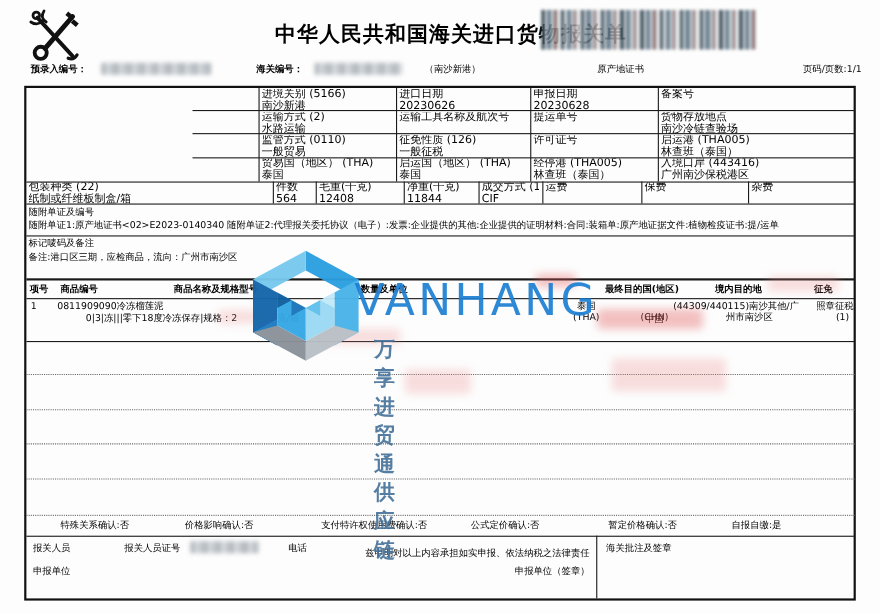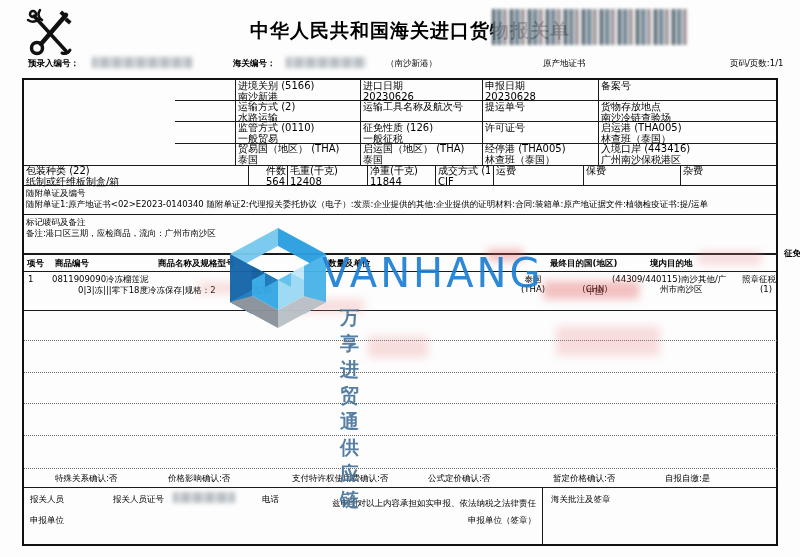--- a/index.html
+++ b/index.html
@@ -155,21 +155,21 @@
   </div>
   <div class="fcell" style="left:601px;top:144px;width:175px;">
     <div class="flabel">入境口岸  (443416)</div>
     <div class="fvalue">广州南沙保税港区</div>
   </div>
 
   <div class="fcell" style="left:26px;top:166px;width:220px;">
     <div class="flabel">包装种类  (22)</div>
     <div class="fvalue">纸制或纤维板制盒/箱</div>
   </div>
-  <div class="fcell" style="left:266px;top:166px;width:34px;">
+  <div class="fcell" style="left:251px;top:166px;width:34px;">
     <div class="flabel">件数</div>
     <div class="fvalue">564</div>
   </div>
   <div class="fcell" style="left:290px;top:166px;width:75px;">
     <div class="flabel">毛重(千克)</div>
     <div class="fvalue">12408</div>
   </div>
   <div class="fcell" style="left:370px;top:166px;width:62px;">
     <div class="flabel">净重(千克)</div>
     <div class="fvalue">11844</div>
@@ -196,21 +196,21 @@
 
   <div class="t" style="left:26px;top:217px;">标记唛码及备注</div>
   <div class="longline" style="left:26px;top:228px;width:520px;">备注:港口区三期，应检商品，流向：广州市南沙区</div>
 
   <div class="t b" style="left:27px;top:258px;">项号</div>
   <div class="t b" style="left:55px;top:258px;">商品编号</div>
   <div class="t b" style="left:158px;top:258px;">商品名称及规格型号</div>
   <div class="t b" style="left:328px;top:258px;">数量及单位</div>
   <div class="t b" style="left:550px;top:258px;">最终目的国(地区)</div>
   <div class="t b" style="left:650px;top:258px;">境内目的地</div>
-  <div class="t b" style="left:740px;top:248px;margin-left:44px;">征免</div>
+  <div class="t b" style="left:740px;top:258px;">征免</div>
 
   <div class="t" style="left:28px;top:274px;">1</div>
   <div class="t" style="left:52px;top:274px;">0811909090冷冻榴莲泥</div>
   <div class="t" style="left:78px;top:285px;">0|3|冻|||零下18度冷冻保存|规格：2</div>
   <div class="t" style="left:252px;top:285px;">克/箱</div>
   <div class="t" style="left:512px;top:274px;width:42px;text-align:center;">泰国</div>
   <div class="t" style="left:512px;top:284px;width:42px;text-align:center;">(THA)</div>
   <div class="t" style="left:578px;top:274px;width:34px;text-align:center;margin-top:12px;">中国</div>
   <div class="t" style="left:578px;top:284px;width:34px;text-align:center;">(CHN)</div>
   <div class="t" style="left:612px;top:274px;">(44309/440115)南沙其他/广</div>

